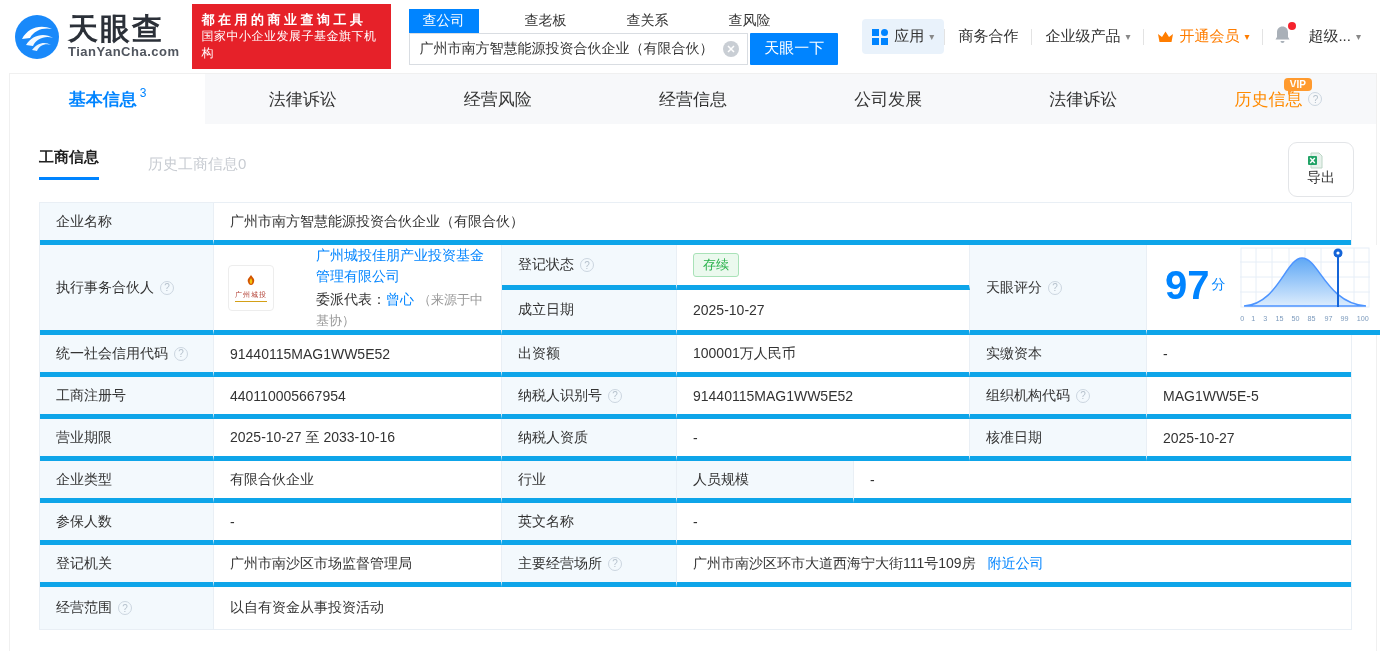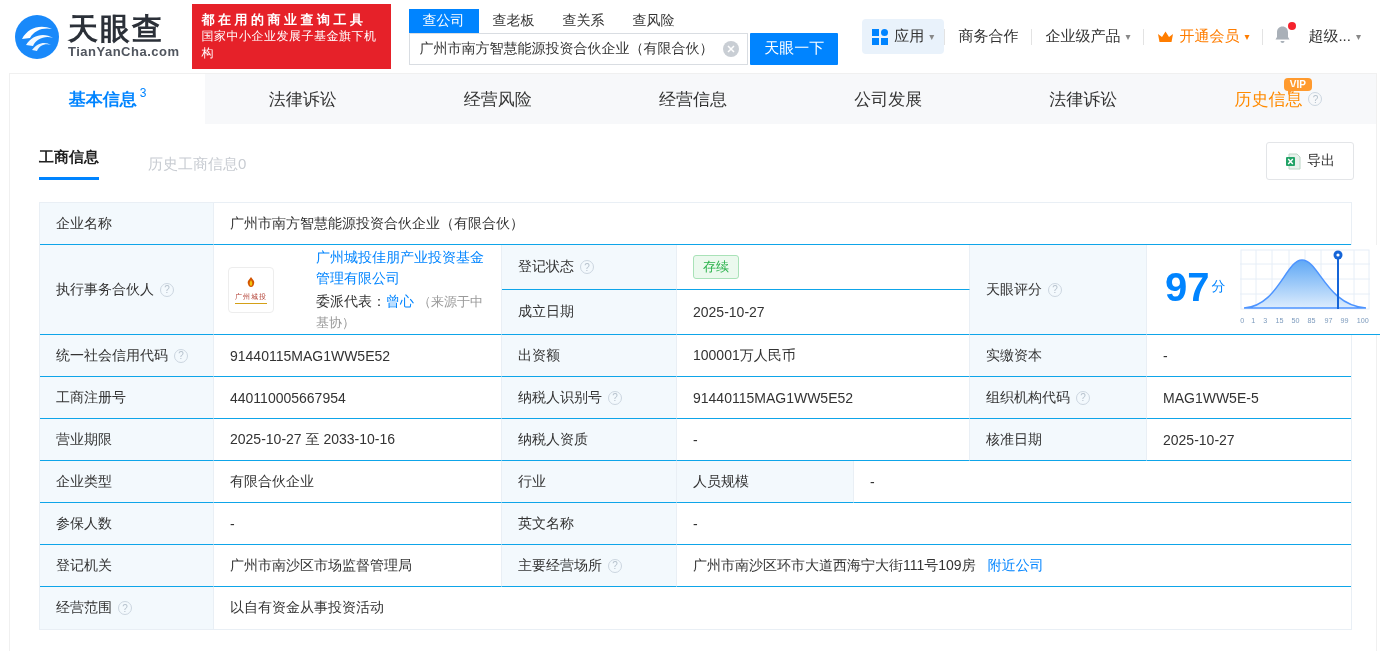--- a/index.html
+++ b/index.html
@@ -10,21 +10,21 @@
   .topbar { height:73px; display:flex; align-items:center; padding:0 12px 0 14px; background:#fff; }
   .logo { display:flex; cursor:pointer; }
   .logo-icon { width:46px; height:46px; margin-right:8px; }
   .logo-title { font-size:30px; font-weight:bold; color:#2b3038; letter-spacing:2px; line-height:30px;}
   .logo-sub { font-size:13px; color:#50555e; font-weight:bold; letter-spacing:.5px; }
   .promo { background:#e62129; color:#fff; margin-left:12px; padding:7px 10px; line-height:17px; }
   .promo1 { font-size:13px; letter-spacing:3.5px; font-weight:bold;}
   .promo2 { font-size:12px; letter-spacing:.5px; }
 
   .search { margin-left:18px; width:450px; }
-  .search-tabs { display:flex; font-size:14px; }
+  .search-tabs { display:flex; font-size:14px;gap:32px; }
   .search-tab { padding:3px 14px; cursor:pointer; color:#333; }
   .search-tab.active { background:#0084ff; color:#fff; }
   .search-row { display:flex; }
   .search-box { position:relative; flex:1; }
   .search-box input { width:100%; height:32px; border:1px solid #d9dde2; padding:0 30px 0 10px;
      font-size:14px; color:#333; font-family:inherit; outline:none; }
   .clear-btn { position:absolute; right:9px; top:8px; width:16px; height:16px; cursor:pointer; }
   .search-btn { width:88px; height:32px; background:#0084ff; color:#fff; border:none; font-size:15px;
      margin-left:2px; cursor:pointer; border-radius:1px; font-family:inherit; }
 
@@ -56,30 +56,30 @@
   .vip-badge:after { content:""; position:absolute; left:4px; bottom:-4px; border:4px solid transparent;
      border-top-color:#ff9a2e; border-left-color:#ff9a2e; }
   .help { display:inline-flex; align-items:center; justify-content:center; width:14px; height:14px;
      border:1px solid #ccd6e0; border-radius:50%; color:#b6c2cd; font-size:10px; margin-left:6px; flex:none; }
 
   
   .subtab-row { display:flex; align-items:center; padding:24px 20px 14px 29px; position:relative; }
   .subtab { font-size:15px; margin-right:28px; cursor:pointer; }
   .subtab.active { color:#222; font-weight:bold; padding-bottom:10px; border-bottom:3px solid #0084ff; }
   .subtab.muted { color:#c8ccd2;margin-left:21px; }
-  .export-btn { position:absolute; right:22px; top:18px; display:flex; align-items:flex-end;
-     border:1px solid #e3e5e8; background:#fff; border-radius:3px; padding:9px 18px; font-size:14px;
-     color:#333; cursor:pointer; font-family:inherit; }
+  .export-btn { position:absolute; right:22px; top:18px; display:flex; align-items:flex-start;
+     border:1px solid #e3e5e8; background:#fff; border-radius:9px; padding:9px 18px; font-size:14px;
+     color:#333; cursor:pointer; font-family:inherit;flex-direction:column; }
   .export-btn svg { margin-right:6px; }
 
   
   .itable { margin:8px 24px 0 29px; border:1px solid #e9eff5; }
   .trow { display:flex; }
   .cell { display:flex; align-items:center; padding:0 16px; font-size:14px; min-height:42px;
-     border-right:1px solid #e9eff5; border-bottom:1px solid #0ea5e9; background:#fff; }
+     border-right:1px solid #e9eff5; border-bottom:5px solid #0ea5e9; background:#fff; }
   .lab { background:#f3f9fd; color:#333; }
   .c-l  { width:174px; flex:none; }
   .c-v1 { width:288px; flex:none; }
   .c-l2 { width:175px; flex:none; }
   .c-v2 { width:293px; flex:none; }
   .c-l3 { width:177px; flex:none; }
   .c-v3 { flex:1; border-right:none; }
   .span-rest { flex:1; border-right:none; }
   .trow:last-child .cell { border-bottom:none; }
 

